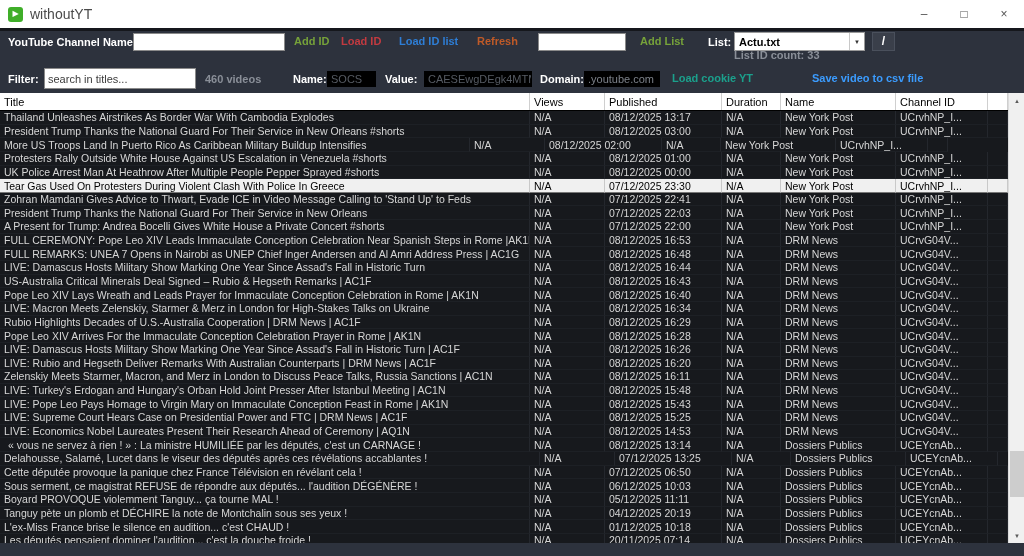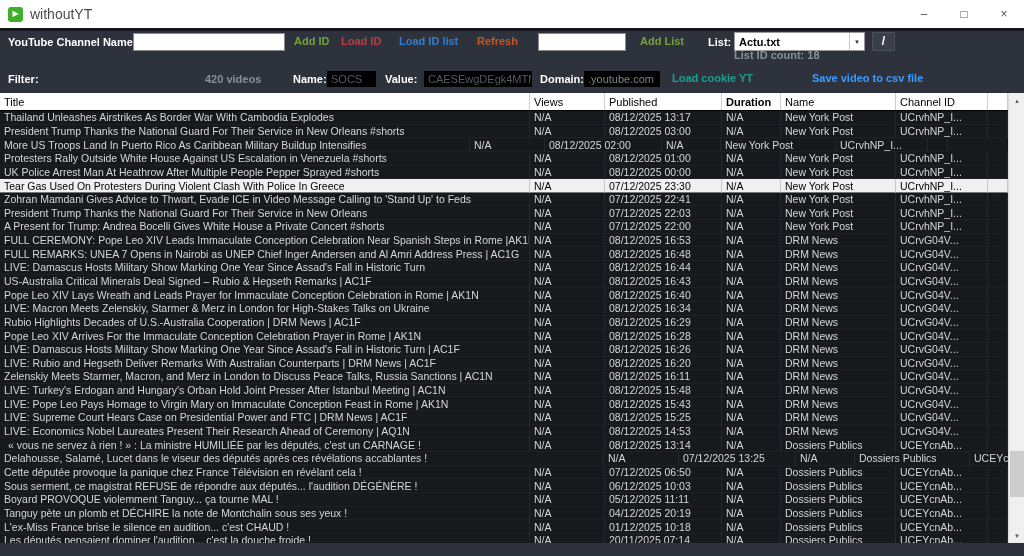--- a/index.html
+++ b/index.html
@@ -97,40 +97,41 @@
     <button class="btn-link blue" style="left:399px; top:4px;">Load ID list</button>
     <button class="btn-link orange" style="left:477px; top:4px;">Refresh</button>
     <input class="txt-input" style="left: 538px; top: 2px; width: 88px; height: 18px;" value="">
     <button class="btn-link green" style="left:640px; top:4px;">Add List</button>
     <span class="lbl" style="left:708px; top:5px;">List:</span>
     <div class="combo" style="left:734px; top:1px; width:131px; height:19px;">
       <span class="combo-text">Actu.txt</span>
       <span class="combo-arrow">▼</span>
     </div>
     <button class="slash-btn" style="left:872px; top:1px; width:23px; height:19px;">/</button>
-    <span class="muted" style="left:734px; top:18px;">List ID count: 18</span>
+    <span class="muted" style="left:734px; top:18px;">List ID count: 33</span>
 
     <span class="lbl" style="left:8px; top:42px;">Filter:</span>
-    <span class="muted" style="left:205px; top:42px;">420 videos</span>
+    <input class="txt-input" style="left: 44px; top: 37px; width: 152px; height: 21px;" placeholder="search in titles...">
+    <span class="muted" style="left:205px; top:42px;">460 videos</span>
     <span class="lbl" style="left:293px; top:42px;">Name:</span>
     <div class="dark-field" style="left:327px; top:40px; width:49px;">SOCS</div>
     <span class="lbl" style="left:385px; top:42px;">Value:</span>
     <div class="dark-field" style="left:424px; top:40px; width:108px;">CAESEwgDEgk4MTM3OTEyC</div>
     <span class="lbl" style="left:540px; top:42px;">Domain:</span>
     <div class="dark-field" style="left:584px; top:40px; width:76px; color:#7d828a;">.youtube.com</div>
     <button class="btn-link teal" style="left:672px; top:41px;">Load cookie YT</button>
     <button class="btn-link lightblue" style="left:812px; top:41px;">Save video to csv file</button>
   </div>
 
   <div class="table-area">
     <div class="thead">
         <div class="hcell" style="width: 530px;">Title</div>
         <div class="hcell" style="width: 75px;">Views</div>
         <div class="hcell" style="width: 117px;">Published</div>
-        <div class="hcell" style="width: 59px; font-weight: bold;">Duration</div>
+        <div class="hcell" style="width: 59px;">Duration</div>
         <div class="hcell" style="width: 115px;">Name</div>
         <div class="hcell" style="width: 92px;">Channel ID</div>
         <div class="hcell" style="width: 20px;"></div>
       </div>
     <div class="tbody">
         <div class="trow">
           <div class="cell" style="width: 530px;">Thailand Unleashes Airstrikes As Border War With Cambodia Explodes</div>
           <div class="cell" style="width: 75px;">N/A</div>
           <div class="cell" style="width: 117px;">08/12/2025 13:17</div>
           <div class="cell" style="width: 59px;">N/A</div>
@@ -348,21 +349,21 @@
         <div class="trow">
           <div class="cell" style="width: 530px; padding-left: 8px;">« vous ne servez à rien ! » : La ministre HUMILIÉE par les députés, c'est un CARNAGE !</div>
           <div class="cell" style="width: 75px;">N/A</div>
           <div class="cell" style="width: 117px;">08/12/2025 13:14</div>
           <div class="cell" style="width: 59px;">N/A</div>
           <div class="cell" style="width: 115px;">Dossiers Publics</div>
           <div class="cell" style="width: 92px;">UCEYcnAb...</div>
           <div class="cell" style="width: 20px;"></div>
         </div>
         <div class="trow">
-          <div class="cell" style="width: 604px;">Delahousse, Salamé, Lucet dans le viseur des députés après ces révélations accablantes !</div>
+          <div class="cell" style="width: 540px;">Delahousse, Salamé, Lucet dans le viseur des députés après ces révélations accablantes !</div>
           <div class="cell" style="width: 75px;">N/A</div>
           <div class="cell" style="width: 117px;">07/12/2025 13:25</div>
           <div class="cell" style="width: 59px;">N/A</div>
           <div class="cell" style="width: 115px;">Dossiers Publics</div>
           <div class="cell" style="width: 92px;">UCEYcnAb...</div>
           <div class="cell" style="width: 20px;"></div>
         </div>
         <div class="trow">
           <div class="cell" style="width: 530px;">Cette députée provoque la panique chez France Télévision en révélant cela !</div>
           <div class="cell" style="width: 75px;">N/A</div>

